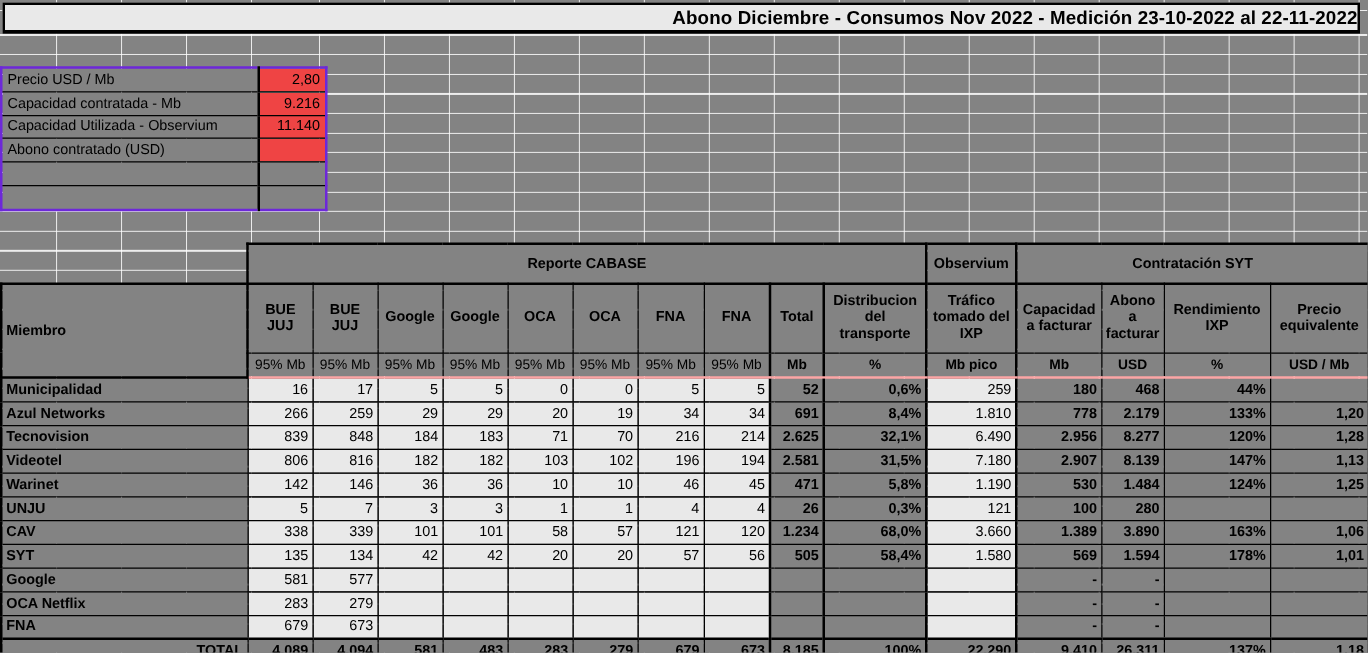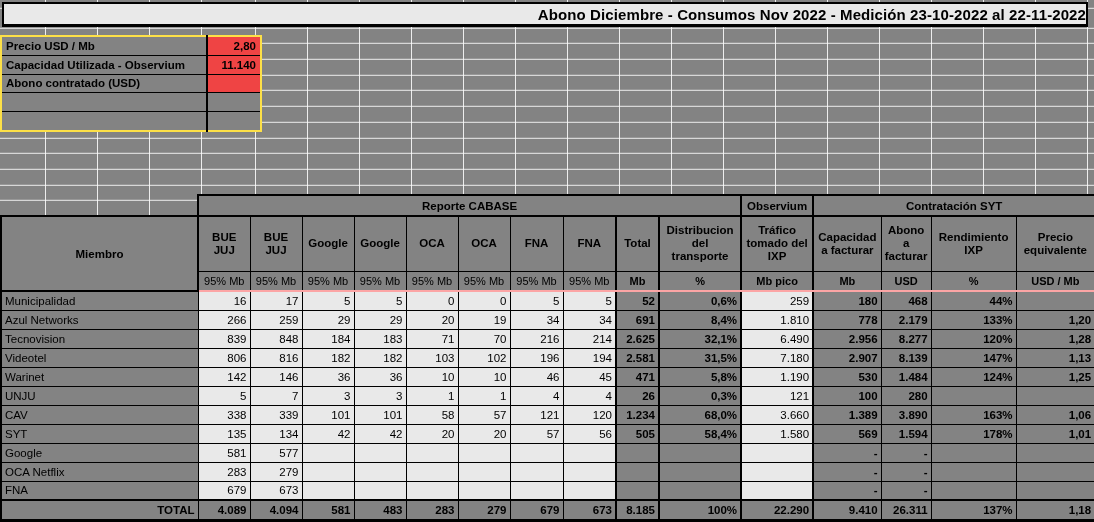--- a/index.html
+++ b/index.html
@@ -19,78 +19,81 @@
   }
   
   .title-cell{
     position:absolute;left:2px;top:2px;width:1082px;height:20px;
     background:#e9e9e9;border:2px solid #000;border-bottom-width:3px;
     display:flex;align-items:center;justify-content:flex-end;
     font-weight:bold;font-size:15px;letter-spacing:.1px;
   }
   
   .info-table{
-    position:absolute;left:0;top:35px;
+    position:absolute;left:0;top:53px;
     border-collapse:collapse;table-layout:fixed;
-    border:2px solid #fde047;
-    font-weight:bold;
+    border:2px solid #6d28d9;
   }
   .info-table td{
     border:1px solid #000;height:17.8px;
     font-size:11.5px;padding:0 4px;overflow:hidden;white-space:nowrap;
   }
   .info-table td.lbl{width:196px;background:#838383;border-right:2px solid #000;}
   .info-table td.val{width:44px;background:#ef4444;text-align:right;}
   .info-table td.val.dark{background:#838383;}
   
   .main-table{
     position:absolute;left:0;top:194px;width:1094px;
     border-collapse:collapse;table-layout:fixed;
   }
   .main-table td{
     border:1px solid #000;font-size:11.5px;padding:0 3px;
     overflow:hidden;white-space:nowrap;
   }
-  .main-table tr.r-group{height:21px;}
+  .main-table tr.r-group{height:32px;}
   .main-table tr.r-head{height:55px;}
   .main-table tr.r-sub{height:20px;}
   .main-table tr.r-data{height:19px;}
   .main-table tr.r-total{height:20px;}
   td.gray{background:#838383;}
   td.light{background:#e9e9e9;}
   td.num{text-align:right;}
   td.bold{font-weight:bold;}
   td.spacer{border:none;background:transparent;}
   td.grp{font-weight:bold;text-align:center;border:2px solid #000;background:#838383;}
-  td.mh{font-weight:bold;text-align:center;border:2px solid #000;background:#838383;vertical-align:middle;}
+  td.mh{font-weight:bold;border:2px solid #000;background:#838383;vertical-align:middle;}
   td.hdr{
     font-weight:bold;text-align:center;background:#838383;vertical-align:middle;
     white-space:normal;line-height:1.12;
   }
   td.sub{text-align:center;background:#838383;border-bottom:2px solid #fca5a5;font-size:11px;}
-  td.name{text-align:left;background:#838383;}
+  td.name{text-align:left;background:#838383;font-weight:bold;}
   td.bl2{border-left-width:2px;}
   td.br2{border-right-width:2px;}
   td.t-top{border-top:2px solid #000;border-bottom:3px solid #000;}
   td.tr-right{text-align:right;}
 </style>
 </head>
 <body>
 
 <div class="grid-bg"></div>
 
 <div class="title-cell">
   <span>Abono Diciembre - Consumos Nov 2022 - Medición 23-10-2022 al 22-11-2022</span>
 </div>
 
 <table class="info-table">
   <tbody>
       <tr>
     <td class="lbl">Precio USD / Mb</td>
     <td class="val">2,80</td>
+  </tr>
+  <tr>
+    <td class="lbl">Capacidad contratada - Mb</td>
+    <td class="val">9.216</td>
   </tr>
   <tr>
     <td class="lbl">Capacidad Utilizada - Observium</td>
     <td class="val">11.140</td>
   </tr>
   <tr>
     <td class="lbl">Abono contratado (USD)</td>
     <td class="val"></td>
   </tr>
   <tr>

